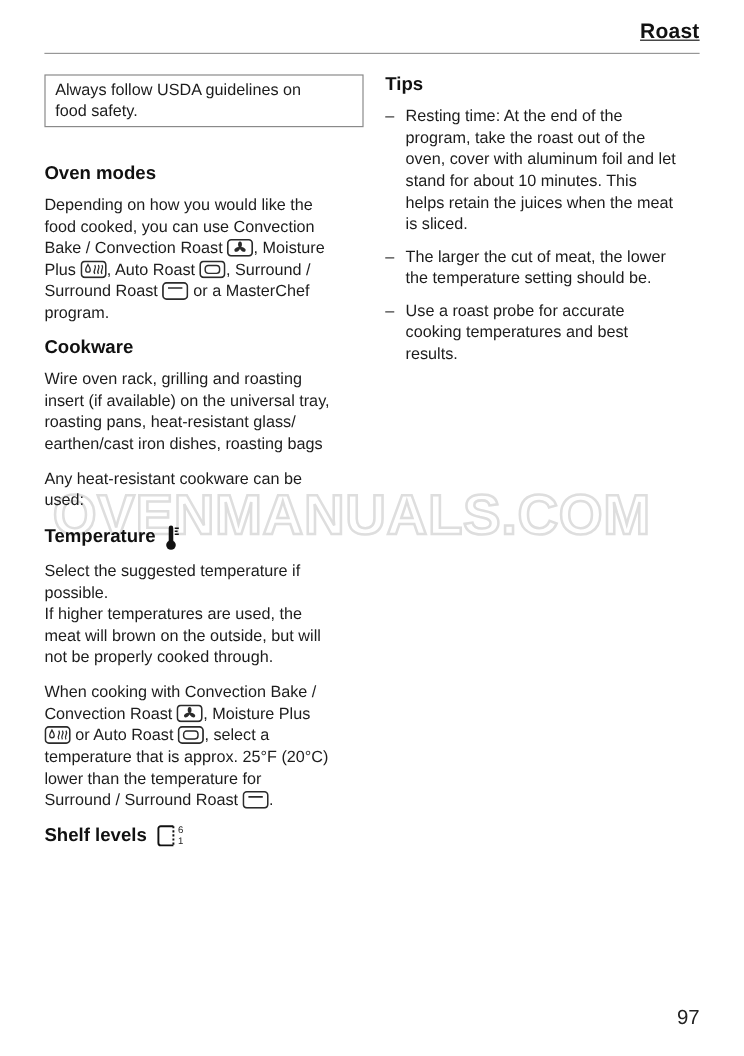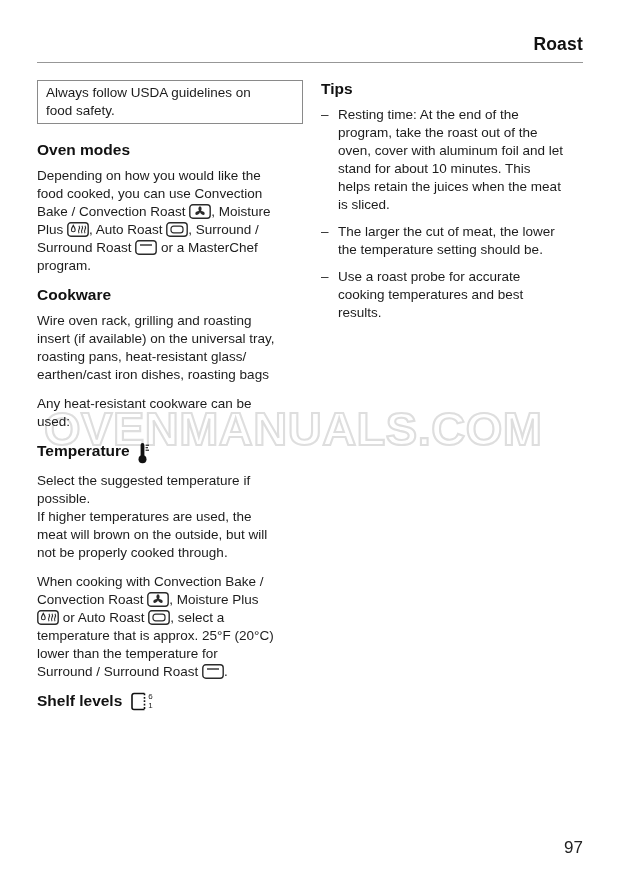--- a/index.html
+++ b/index.html
@@ -1,42 +1,42 @@
 <!DOCTYPE html>
 <html><head>
 <meta charset="utf-8">
 <style>
   html,body { margin:0; padding:0; background:#ffffff; }
   body { width:620px; height:880px; font-family:"Liberation Sans", sans-serif; color:#1c1c1c; }
   .page { position:relative; width:620px; height:880px; overflow:hidden; background:#fff; }
 
   
-  .hdr { margin:34px 37px 0 37px; }
+  .hdr { margin:16px 37px 0 37px;text-decoration:underline; }
   .hdr h1 { margin:0 0 7px 0; font-size:17.5px; font-weight:bold; text-align:right; color:#111; letter-spacing:0.2px; }
   .rule { border:0; border-top:1.5px solid #979797; height:0; }
 
   
   .watermark {
     position:absolute; top:401px; left:44px; z-index:0;
     font-size:47px; font-weight:bold; letter-spacing:0.5px;
     color:rgba(255,255,255,0.0);
     -webkit-text-stroke:2.1px #dedede;
     text-stroke:2.1px #dedede;
     white-space:nowrap; pointer-events:none; user-select:none;
   }
 
   
   .columns { position:relative; z-index:1; display:flex; margin:17px 30px 0 37px; gap:18px; }
   .col-left  { width:266px; flex:none; }
   .col-right { width:269px; flex:none; }
 
-  .notice { border:1.3px solid #8a8a8a; padding:3px 8px 4px 8px; margin:0 0 17px 0; }
+  .notice { border:1.3px solid #8a8a8a; padding:3px 8px 4px 8px; margin:0 0 30px 0; }
   .notice p { margin:0; font-size:13.5px; line-height:17.5px; white-space:pre-line; }
 
-  h2 { font-size:15.5px; font-weight:bold; color:#111; margin:14px 0 8px 0; display:flex; gap:5px; }
+  h2 { font-size:15.5px; font-weight:bold; color:#111; margin:14px 0 8px 0; display:flex; align-items:center; gap:5px; }
   h2:first-child { margin-top:0; }
   p.body { font-size:13.5px; line-height:18px; margin:0 0 11px 0; white-space:pre-line; }
 
   
   .inline-icon { display:inline-block; width:22px; height:15px; vertical-align:-2.5px; }
   .inline-icon svg { display:block; }
 
   
   .th-icon { display:inline-block; width:13px; height:22px; margin-left:2px; }
   .th-icon svg { display:block; }

